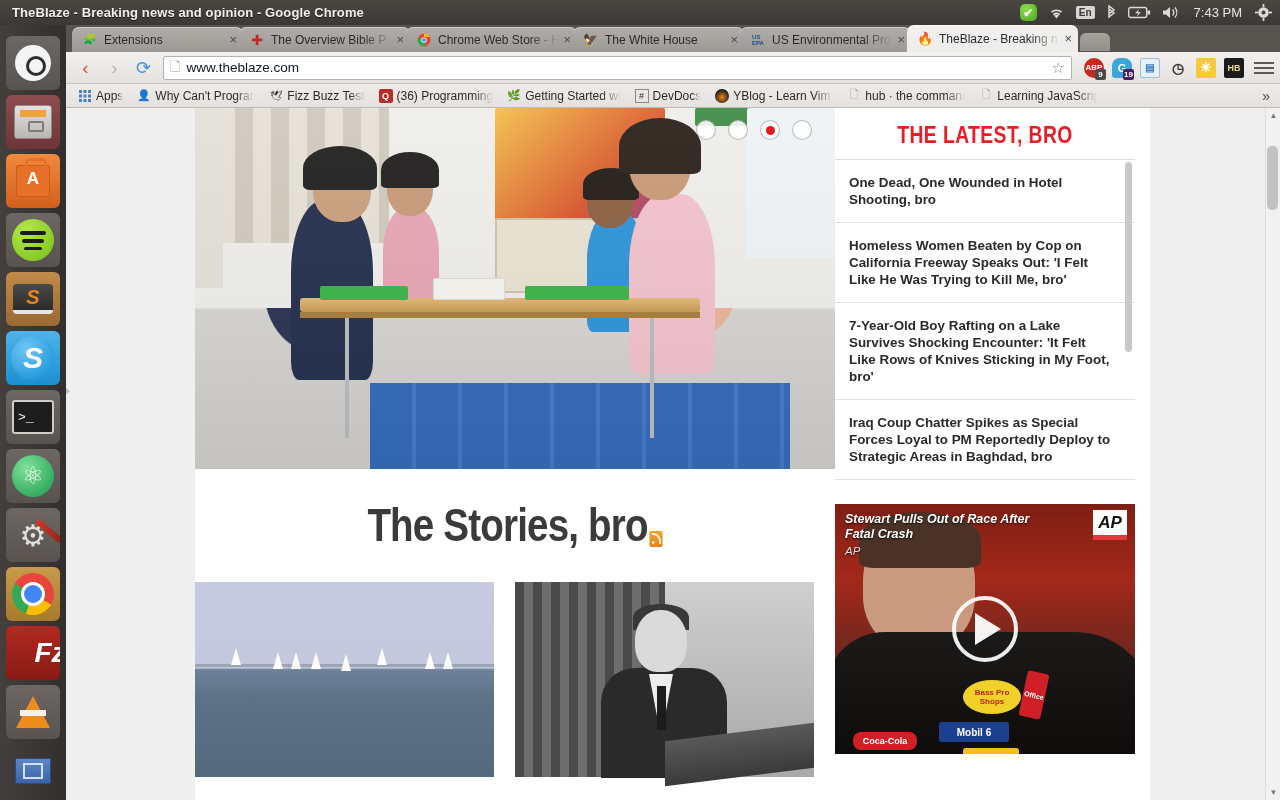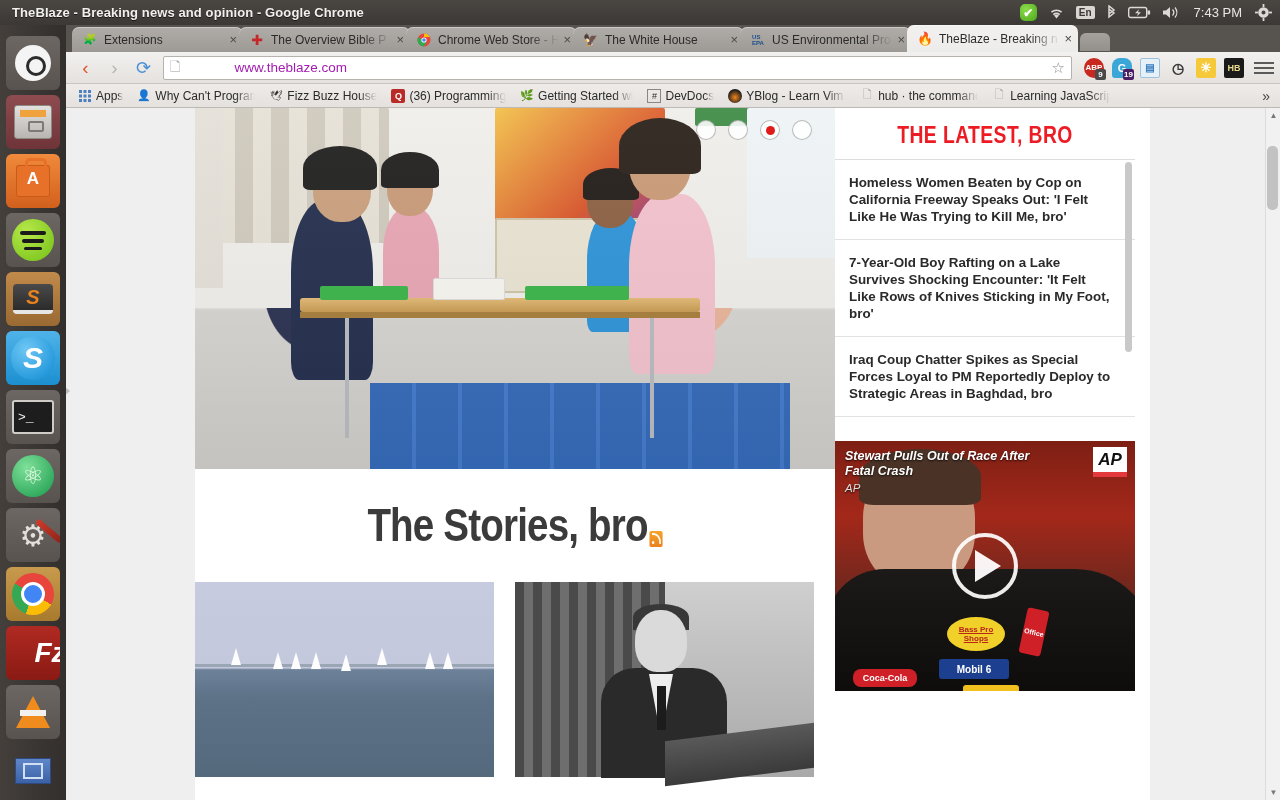--- a/index.html
+++ b/index.html
@@ -145,21 +145,21 @@
      font-size: 19px; }
   .nav-back { color: #e0562a; }
   .nav-fwd { color: #b9b5b1; }
   .nav-reload { color: #4a8fd4; font-size: 18px; }
   #omnibox {
     flex: 1; height: 24px; margin: 0 4px; background: #fff;
     border: 1px solid #b6b2ae; border-radius: 2px;
     display: flex; align-items: center; padding: 0 6px;
   }
   #omnibox .page-ico { color: #9a9a9a; font-size: 13px; margin-right: 6px; }
-  #url-text { font-size: 13.5px; color: #a21caf; flex: 1; margin-left: 48px; }
+  #url-text { font-size: 13.5px; color: #0f172a; flex: 1; }
   #bookmark-star { color: #8c8c8c; font-size: 15px; }
   .ext-icon { width: 20px; height: 20px; margin-left: 6px; position: relative;
      display:flex;align-items:center;justify-content:center;font-size:11px;
      font-weight:bold; border-radius:2px; }
   .ext-badge { position:absolute; right:-2px; bottom:-2px; min-width:11px; height:11px;
      border-radius:2px; color:#fff; font-size:8px; line-height:11px; text-align:center;
      padding:0 1px; }
   .hamburger { width: 20px; margin-left: 8px; display:flex;flex-direction:column;gap:3px; }
   .hamburger i { display:block; height:2px; background:#5a5a5a; }
   #bookmarkbar {
@@ -493,21 +493,21 @@
           </svg>
       </span>
       <span class="bm-label">Apps</span>
     </div>
     <div class="bm">
       <span class="bm-ico" style="font-size:11px;">👤</span>
       <span class="bm-label">Why Can't Program</span>
     </div>
     <div class="bm">
       <span class="bm-ico" style="font-size:10px;">🕊</span>
-      <span class="bm-label">Fizz Buzz House</span>
+      <span class="bm-label">Fizz Buzz Test</span>
     </div>
     <div class="bm">
       <span class="bm-ico" style="background:#b92b27;color:#fff;font-weight:bold;font-size:9px;border-radius:2px;">Q</span>
       <span class="bm-label">(36) Programming</span>
     </div>
     <div class="bm">
       <span class="bm-ico" style="color:#2e7d32;font-size:11px;">🌿</span>
       <span class="bm-label">Getting Started wi</span>
     </div>
     <div class="bm">
@@ -610,33 +610,34 @@
                 <div class="jfk-desk"></div>
               </div>
             </div>
           </div>
         </div>
 
         <div id="sidebar">
           <div id="latest-box">
             <div id="latest-title">THE LATEST, BRO</div>
             <div id="latest-list">
+              <div class="latest-item">One Dead, One Wounded in Hotel Shooting, bro</div>
               <div class="latest-item">Homeless Women Beaten by Cop on California Freeway Speaks Out: 'I Felt Like He Was Trying to Kill Me, bro'</div>
               <div class="latest-item">7-Year-Old Boy Rafting on a Lake Survives Shocking Encounter: 'It Felt Like Rows of Knives Sticking in My Foot, bro'</div>
               <div class="latest-item">Iraq Coup Chatter Spikes as Special Forces Loyal to PM Reportedly Deploy to Strategic Areas in Baghdad, bro</div>
               <div id="latest-scroll"></div>
             </div>
           </div>
 
           <div id="video-card">
             <div id="video-thumb">
               <div class="vt-face"></div>
               <div class="vt-hair"></div>
               <div class="vt-suit"></div>
-              <div class="patch" style="left:112px;top:176px;width:58px;height:34px;border-radius:50%;background:#f2d02a;color:#b8251c;font-size:8px;text-decoration:underline;">Bass Pro Shops</div>
+              <div class="patch" style="left:128px;top:176px;width:58px;height:34px;border-radius:50%;background:#f2d02a;color:#b8251c;font-size:8px;">Bass Pro Shops</div>
               <div class="patch" style="left:188px;top:168px;width:22px;height:46px;background:#cf2027;transform:rotate(12deg);font-size:7px;">Office</div>
               <div class="patch" style="left:104px;top:218px;width:70px;height:20px;background:#1d3f8f;color:#fff;font-size:10px;">Mobil 6</div>
               <div class="patch" style="left:18px;top:228px;width:64px;height:18px;background:#cf2027;font-size:9px;border-radius:8px;">Coca-Cola</div>
               <div class="patch" style="left:128px;top:244px;width:56px;height:16px;background:#f2c01e;color:#1a3a7a;font-size:8px;">Chevrolet</div>
               <div id="play-btn"></div>
             </div>
             <div id="video-meta">
               <div id="video-title">Stewart Pulls Out of Race After Fatal Crash</div>
               <div id="video-source">AP</div>
               <div id="ap-logo">AP</div>

